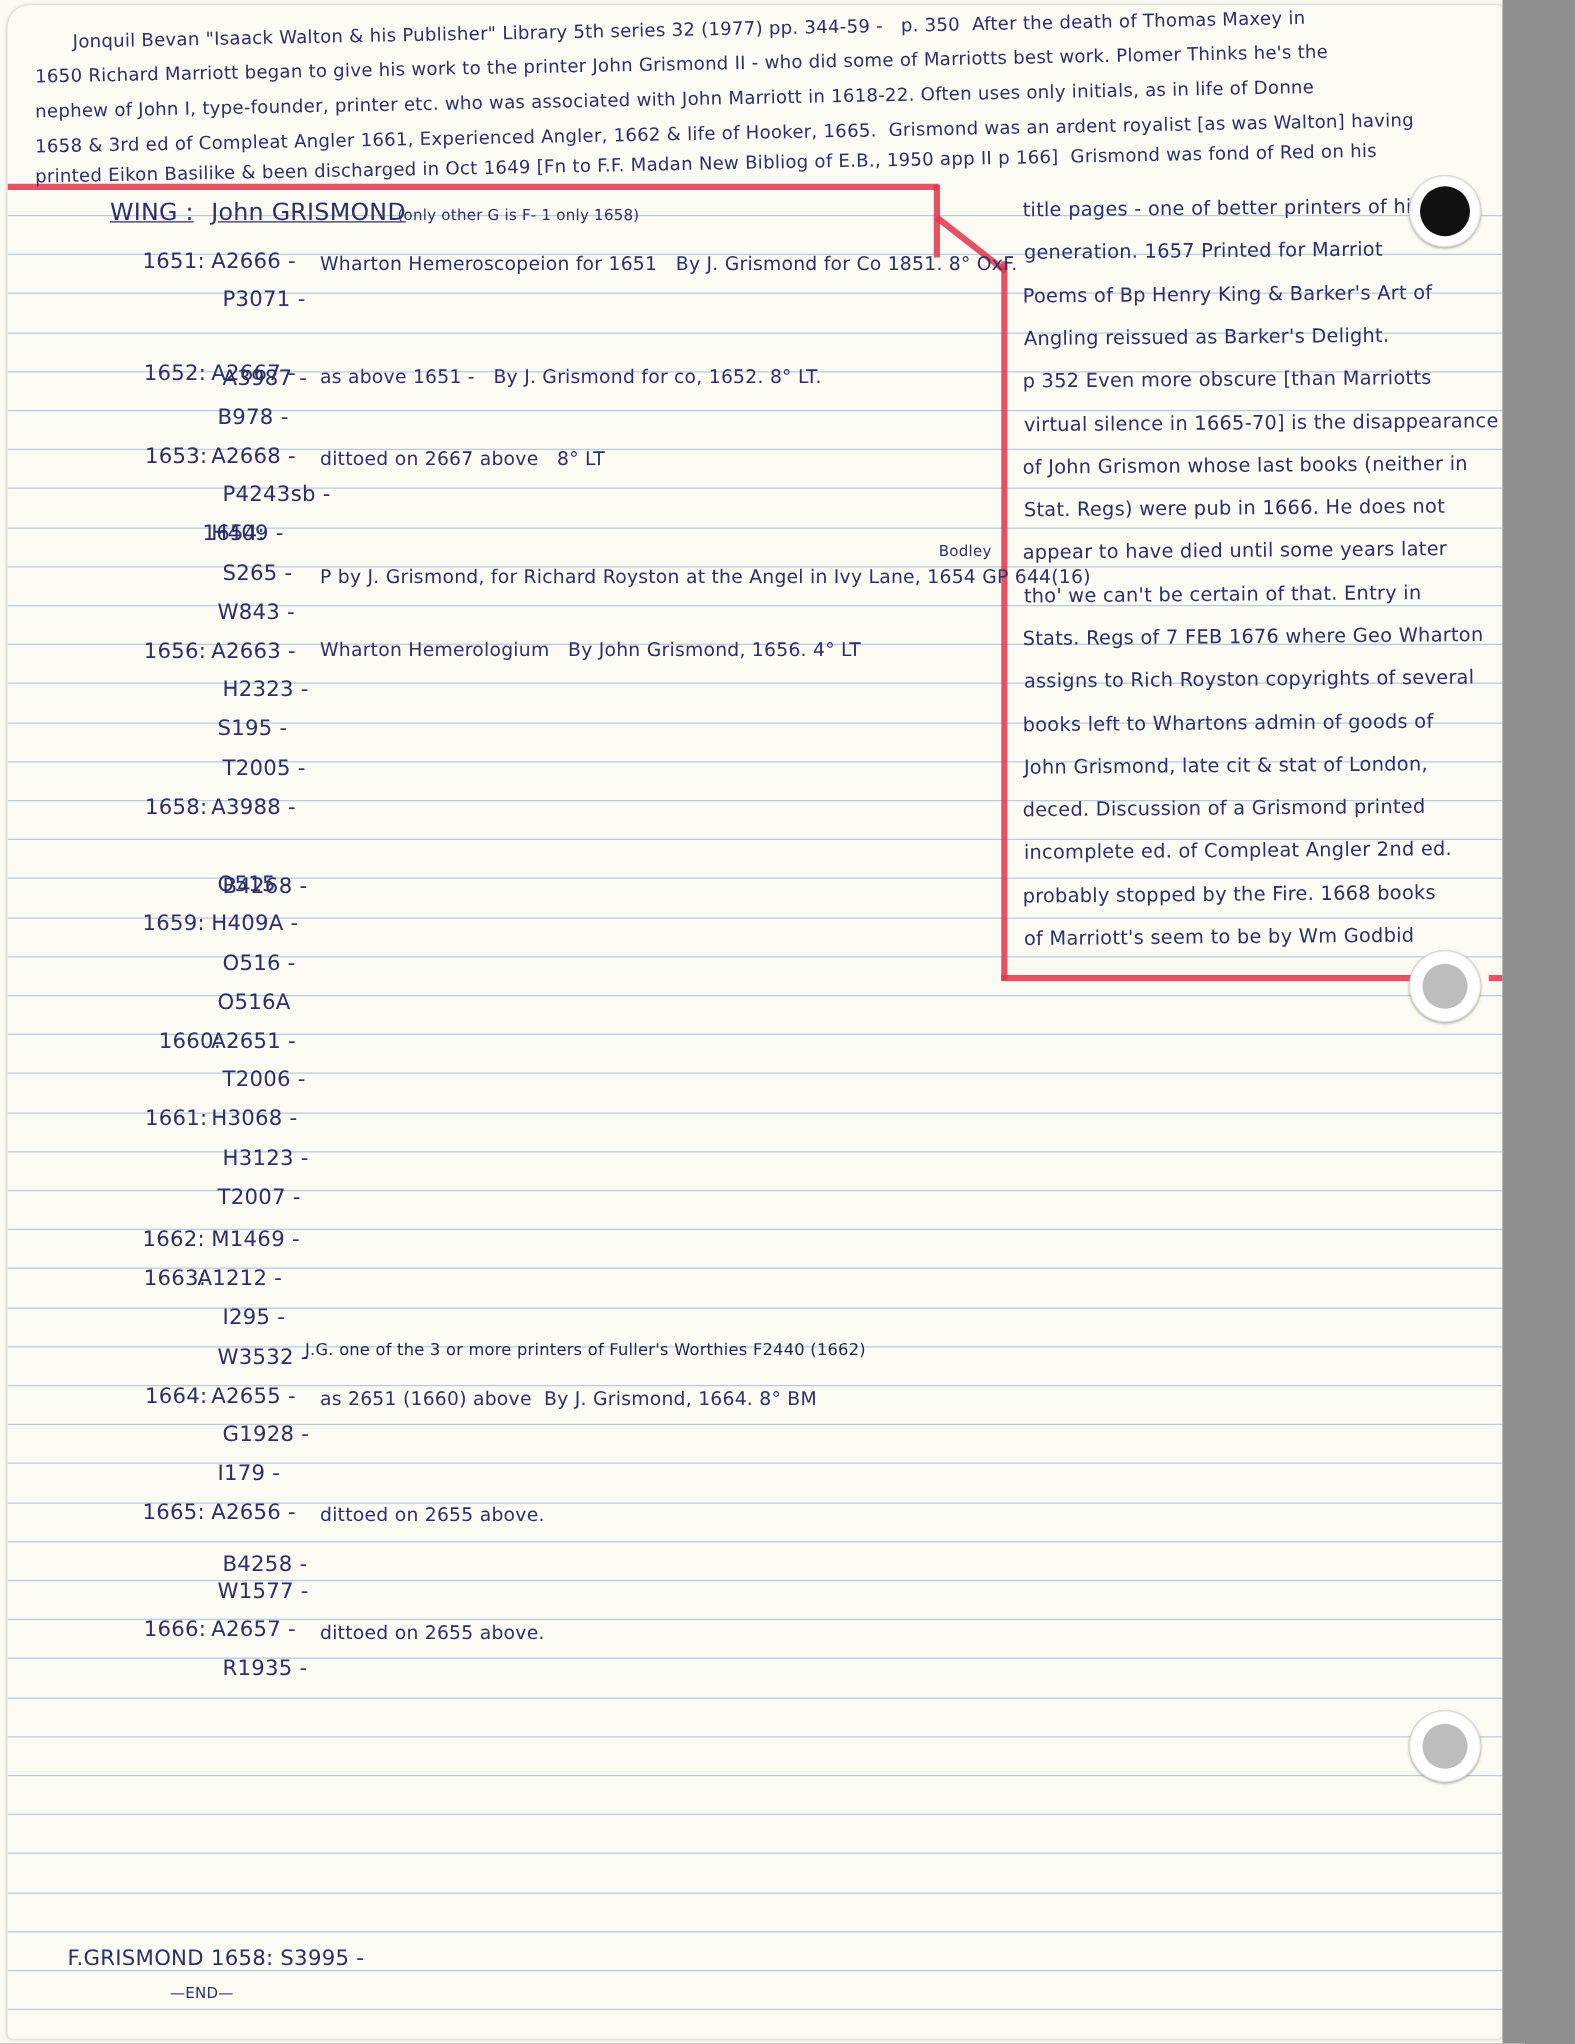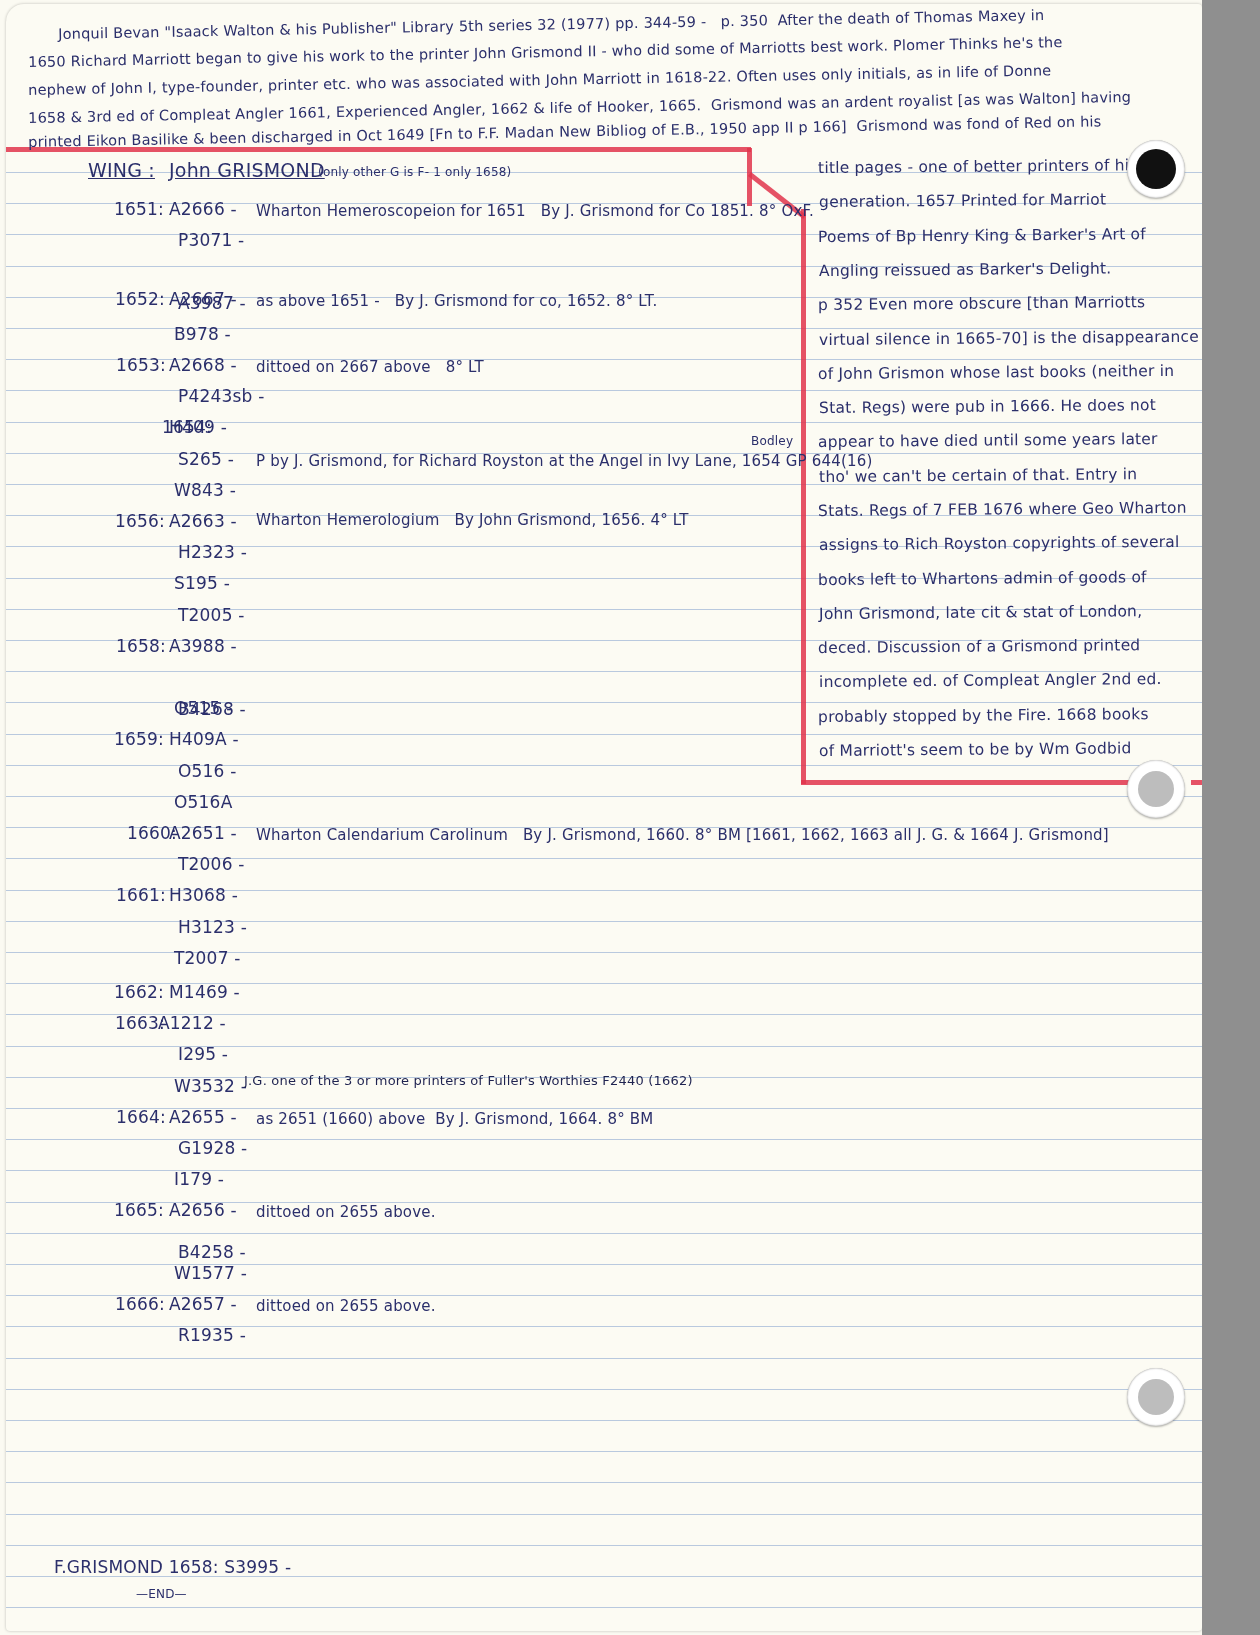--- a/index.html
+++ b/index.html
@@ -217,21 +217,20 @@
         </div>
         <div style="position: absolute; left: 0px; top: 757px; width: 1196px; height: 31.2px;">
           <div class="hw entry" style="position: absolute; left: 172px; top: 0px;">O516 -</div>
         </div>
         <div style="position: absolute; left: 0px; top: 788px; width: 1196px; height: 31.2px;">
           <div class="hw entry" style="position: absolute; left: 168px; top: 0px;">O516A</div>
         </div>
         <div style="position: absolute; left: 0px; top: 819px; width: 1196px; height: 31.2px;">
           <div class="hw entry" style="position: absolute; left: 109px; top: 0px; margin-left: 12px;">1660:</div>
           <div class="hw entry" style="position: absolute; left: 163px; top: 0px;">A2651 -</div>
-          <div class="hw note-line" style="position: absolute; left: 250px; top: 3px;">Wharton Calendarium Carolinum   By J. Grismond, 1660. 8° BM [1661, 1662, 1663 all J. G. &amp; 1664 J. Grismond]</div>
         </div>
         <div style="position: absolute; left: 0px; top: 850px; width: 1196px; height: 31.2px;">
           <div class="hw entry" style="position: absolute; left: 172px; top: 0px;">T2006 -</div>
         </div>
         <div style="position: absolute; left: 0px; top: 881px; width: 1196px; height: 31.2px;">
           <div class="hw entry" style="position: absolute; left: 110px; top: 0px;">1661:</div>
           <div class="hw entry" style="position: absolute; left: 163px; top: 0px;">H3068 -</div>
         </div>
         <div style="position: absolute; left: 0px; top: 913px; width: 1196px; height: 31.2px;">
           <div class="hw entry" style="position: absolute; left: 172px; top: 0px;">H3123 -</div>

